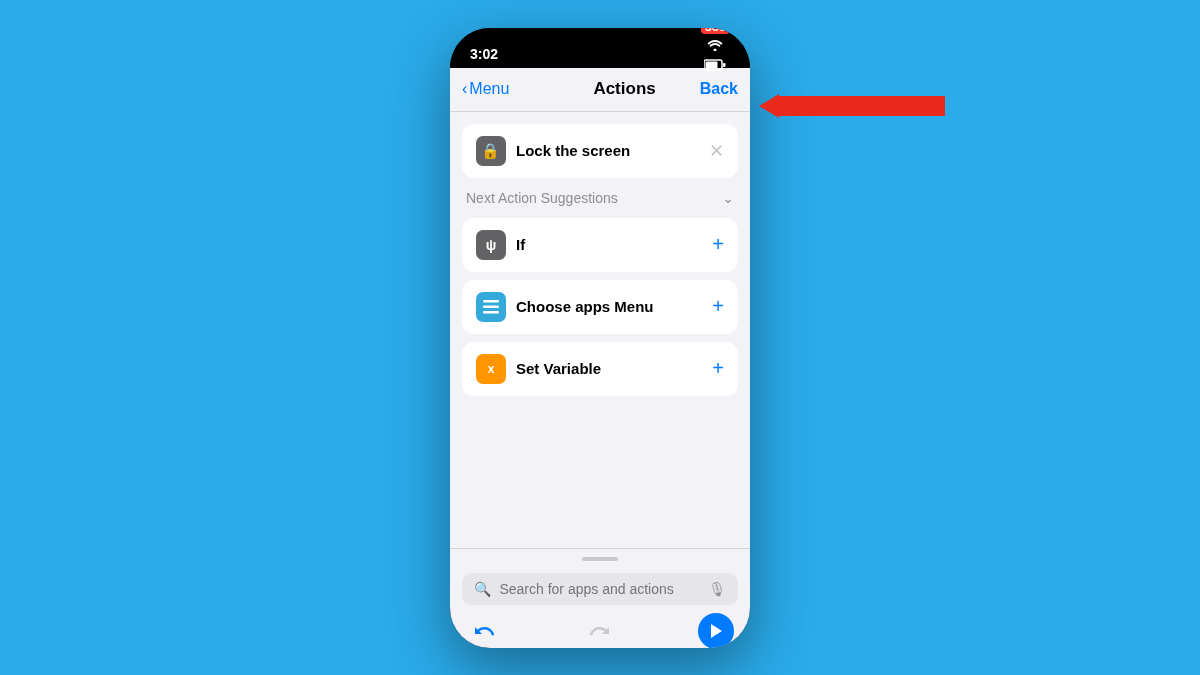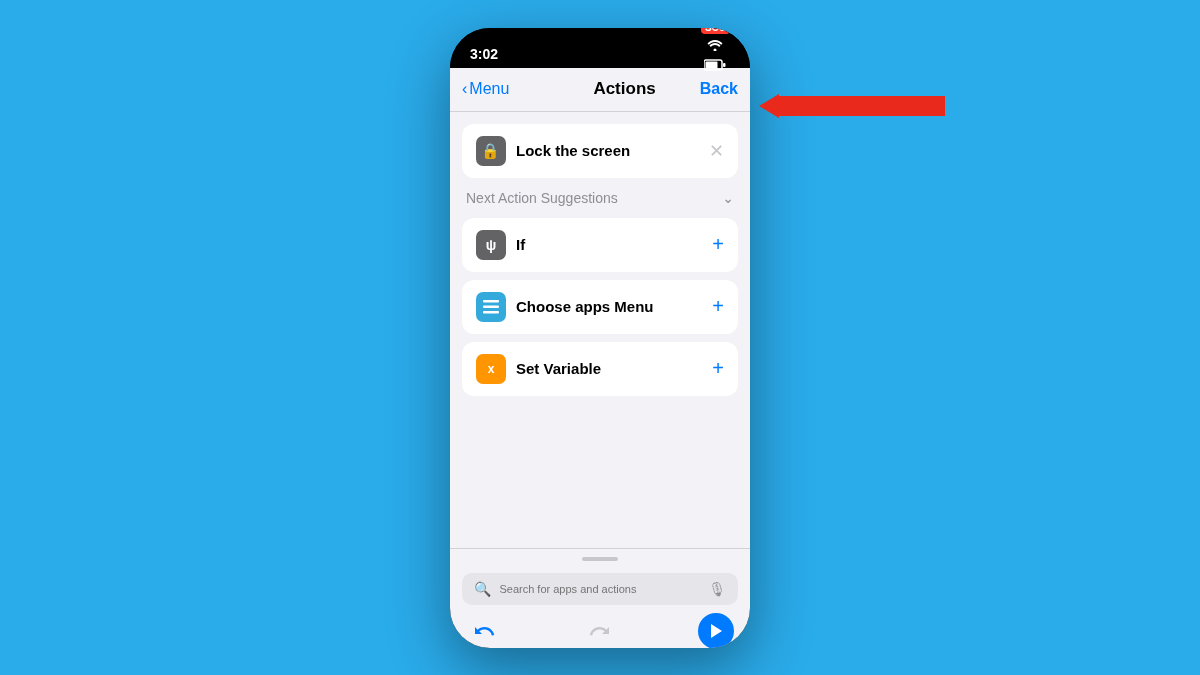--- a/index.html
+++ b/index.html
@@ -190,21 +190,21 @@
       align-items: center;
       gap: 8px;
     }
 
     .search-icon { color: #8e8e93; font-size: 14px; }
     .search-input {
       flex: 1;
       background: none;
       border: none;
       outline: none;
-      font-size: 11px;
+      font-size: 14px;
       color: #8e8e93;
     }
     .mic-icon { color: #8e8e93; font-size: 14px; }
 
     .bottom-controls {
       display: flex;
       align-items: center;
       justify-content: space-between;
       padding: 0 4px;
     }

